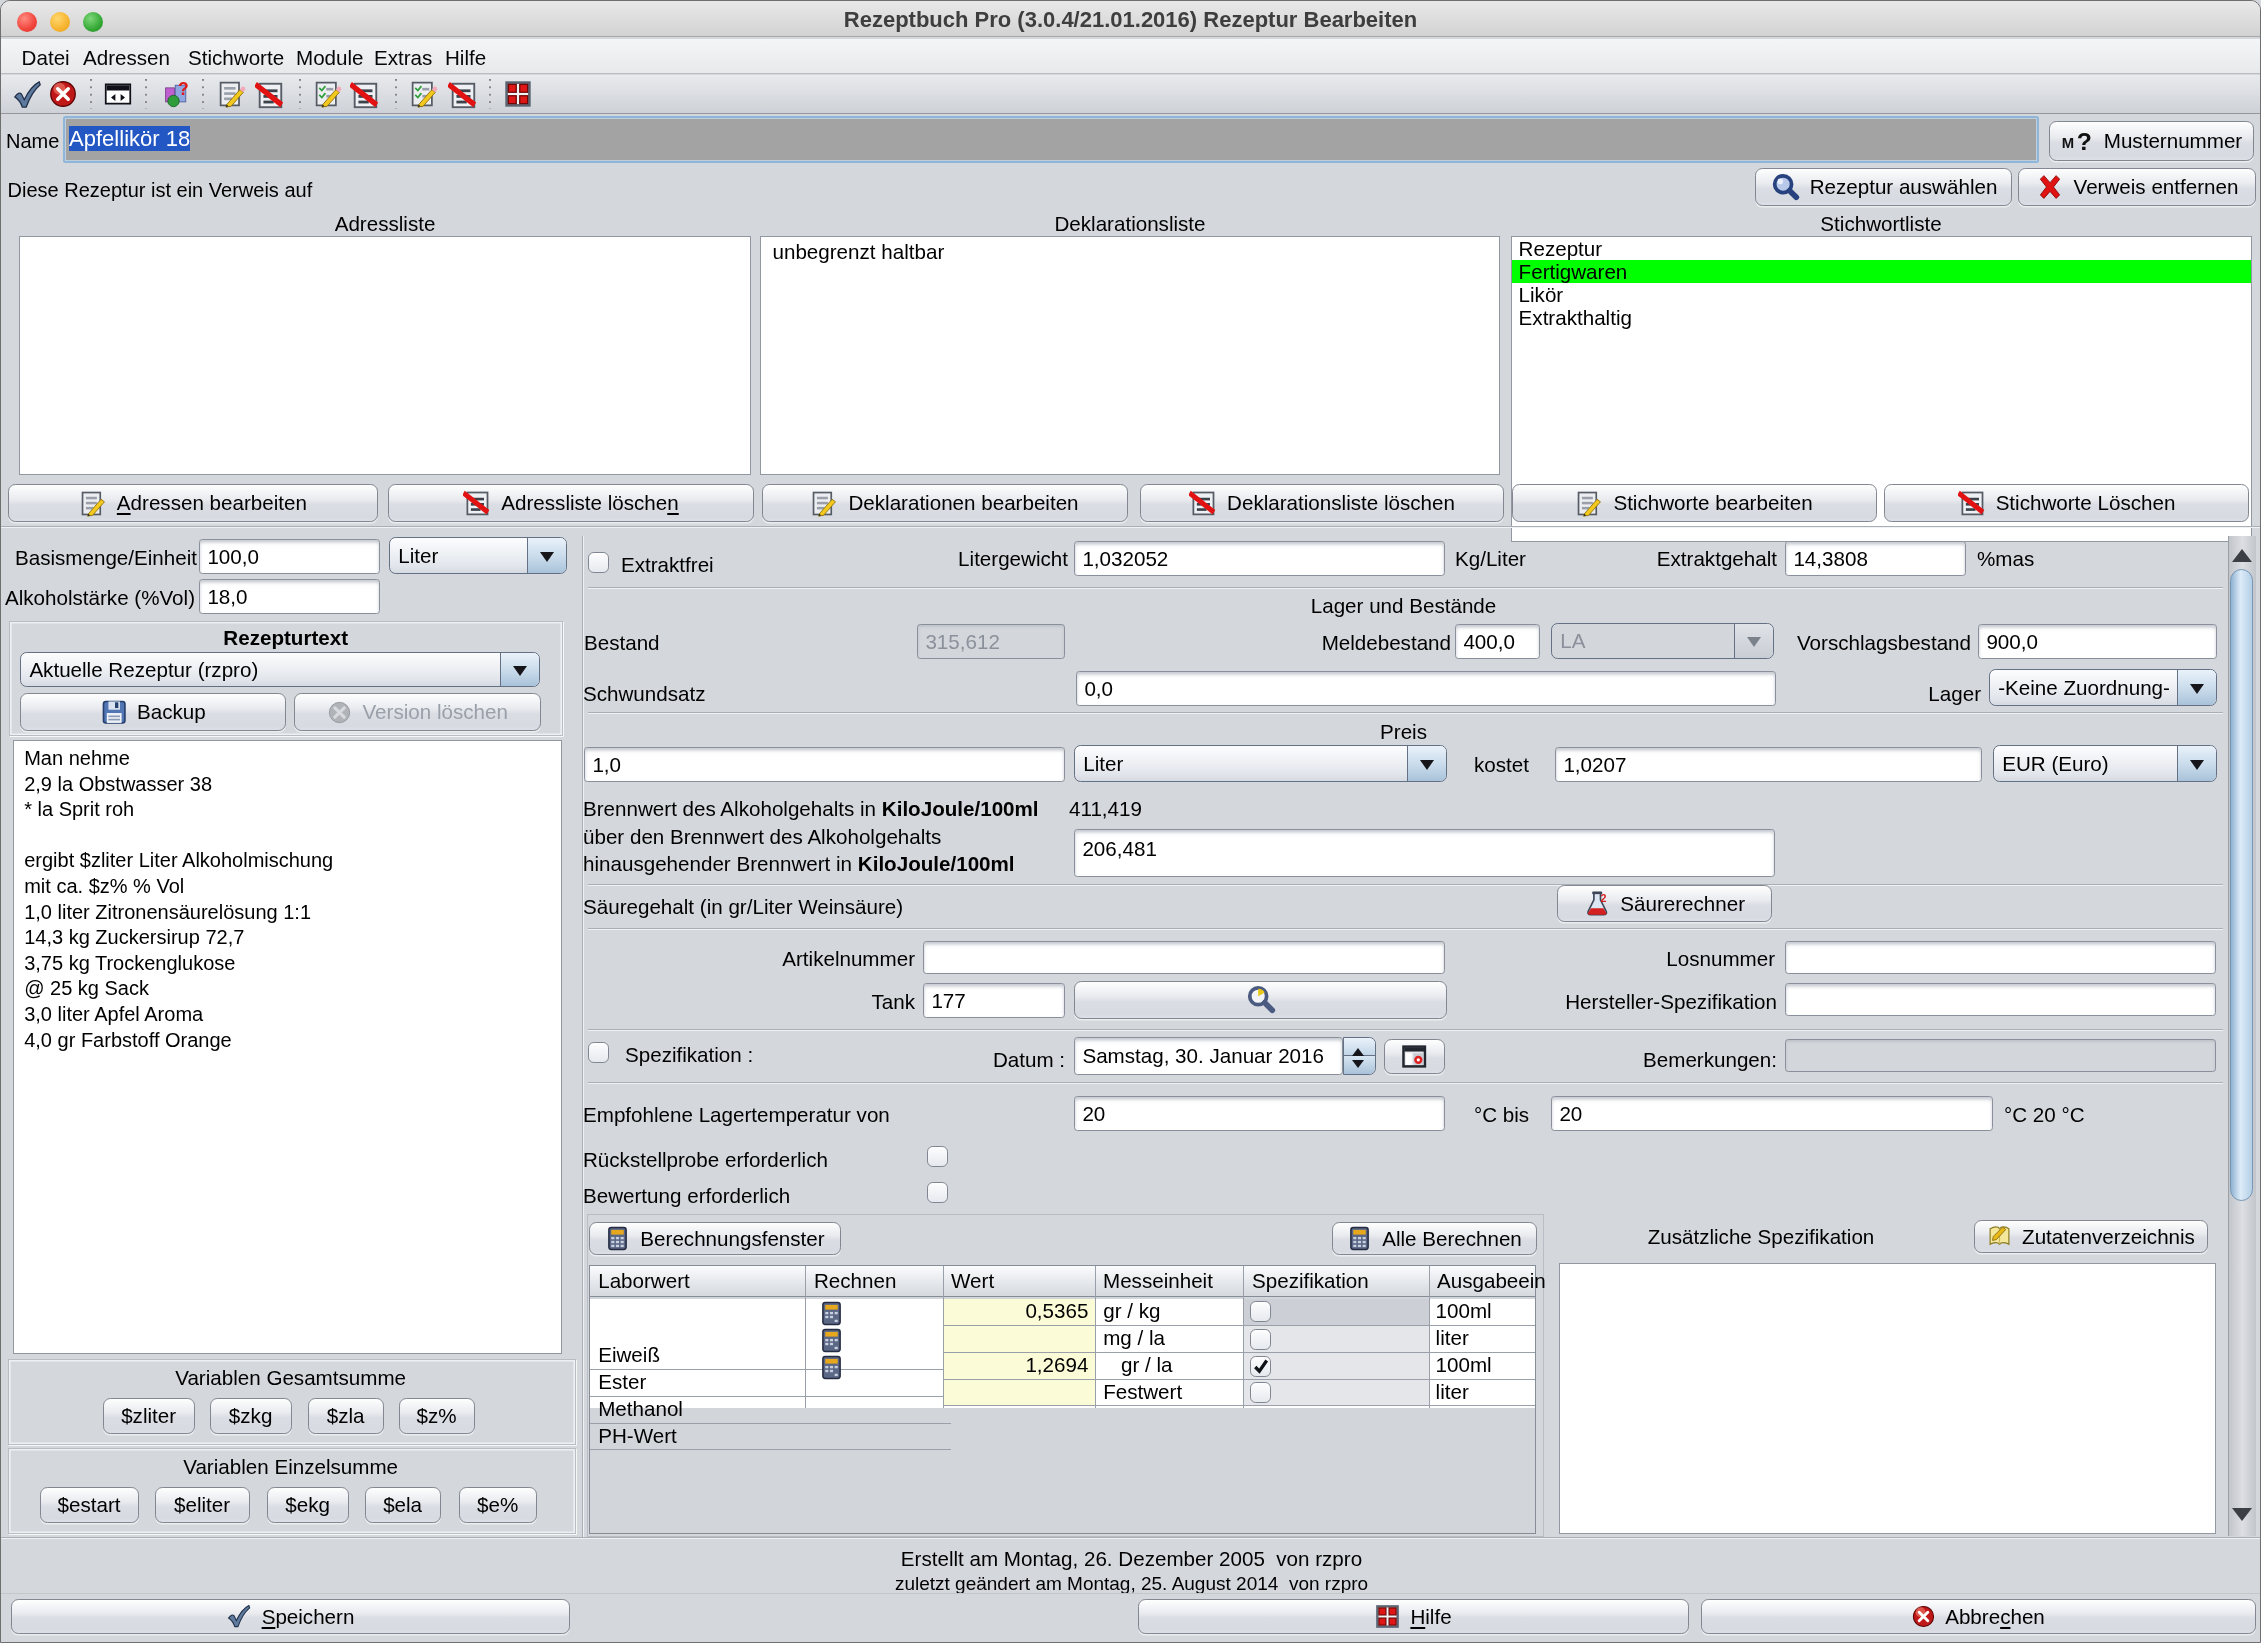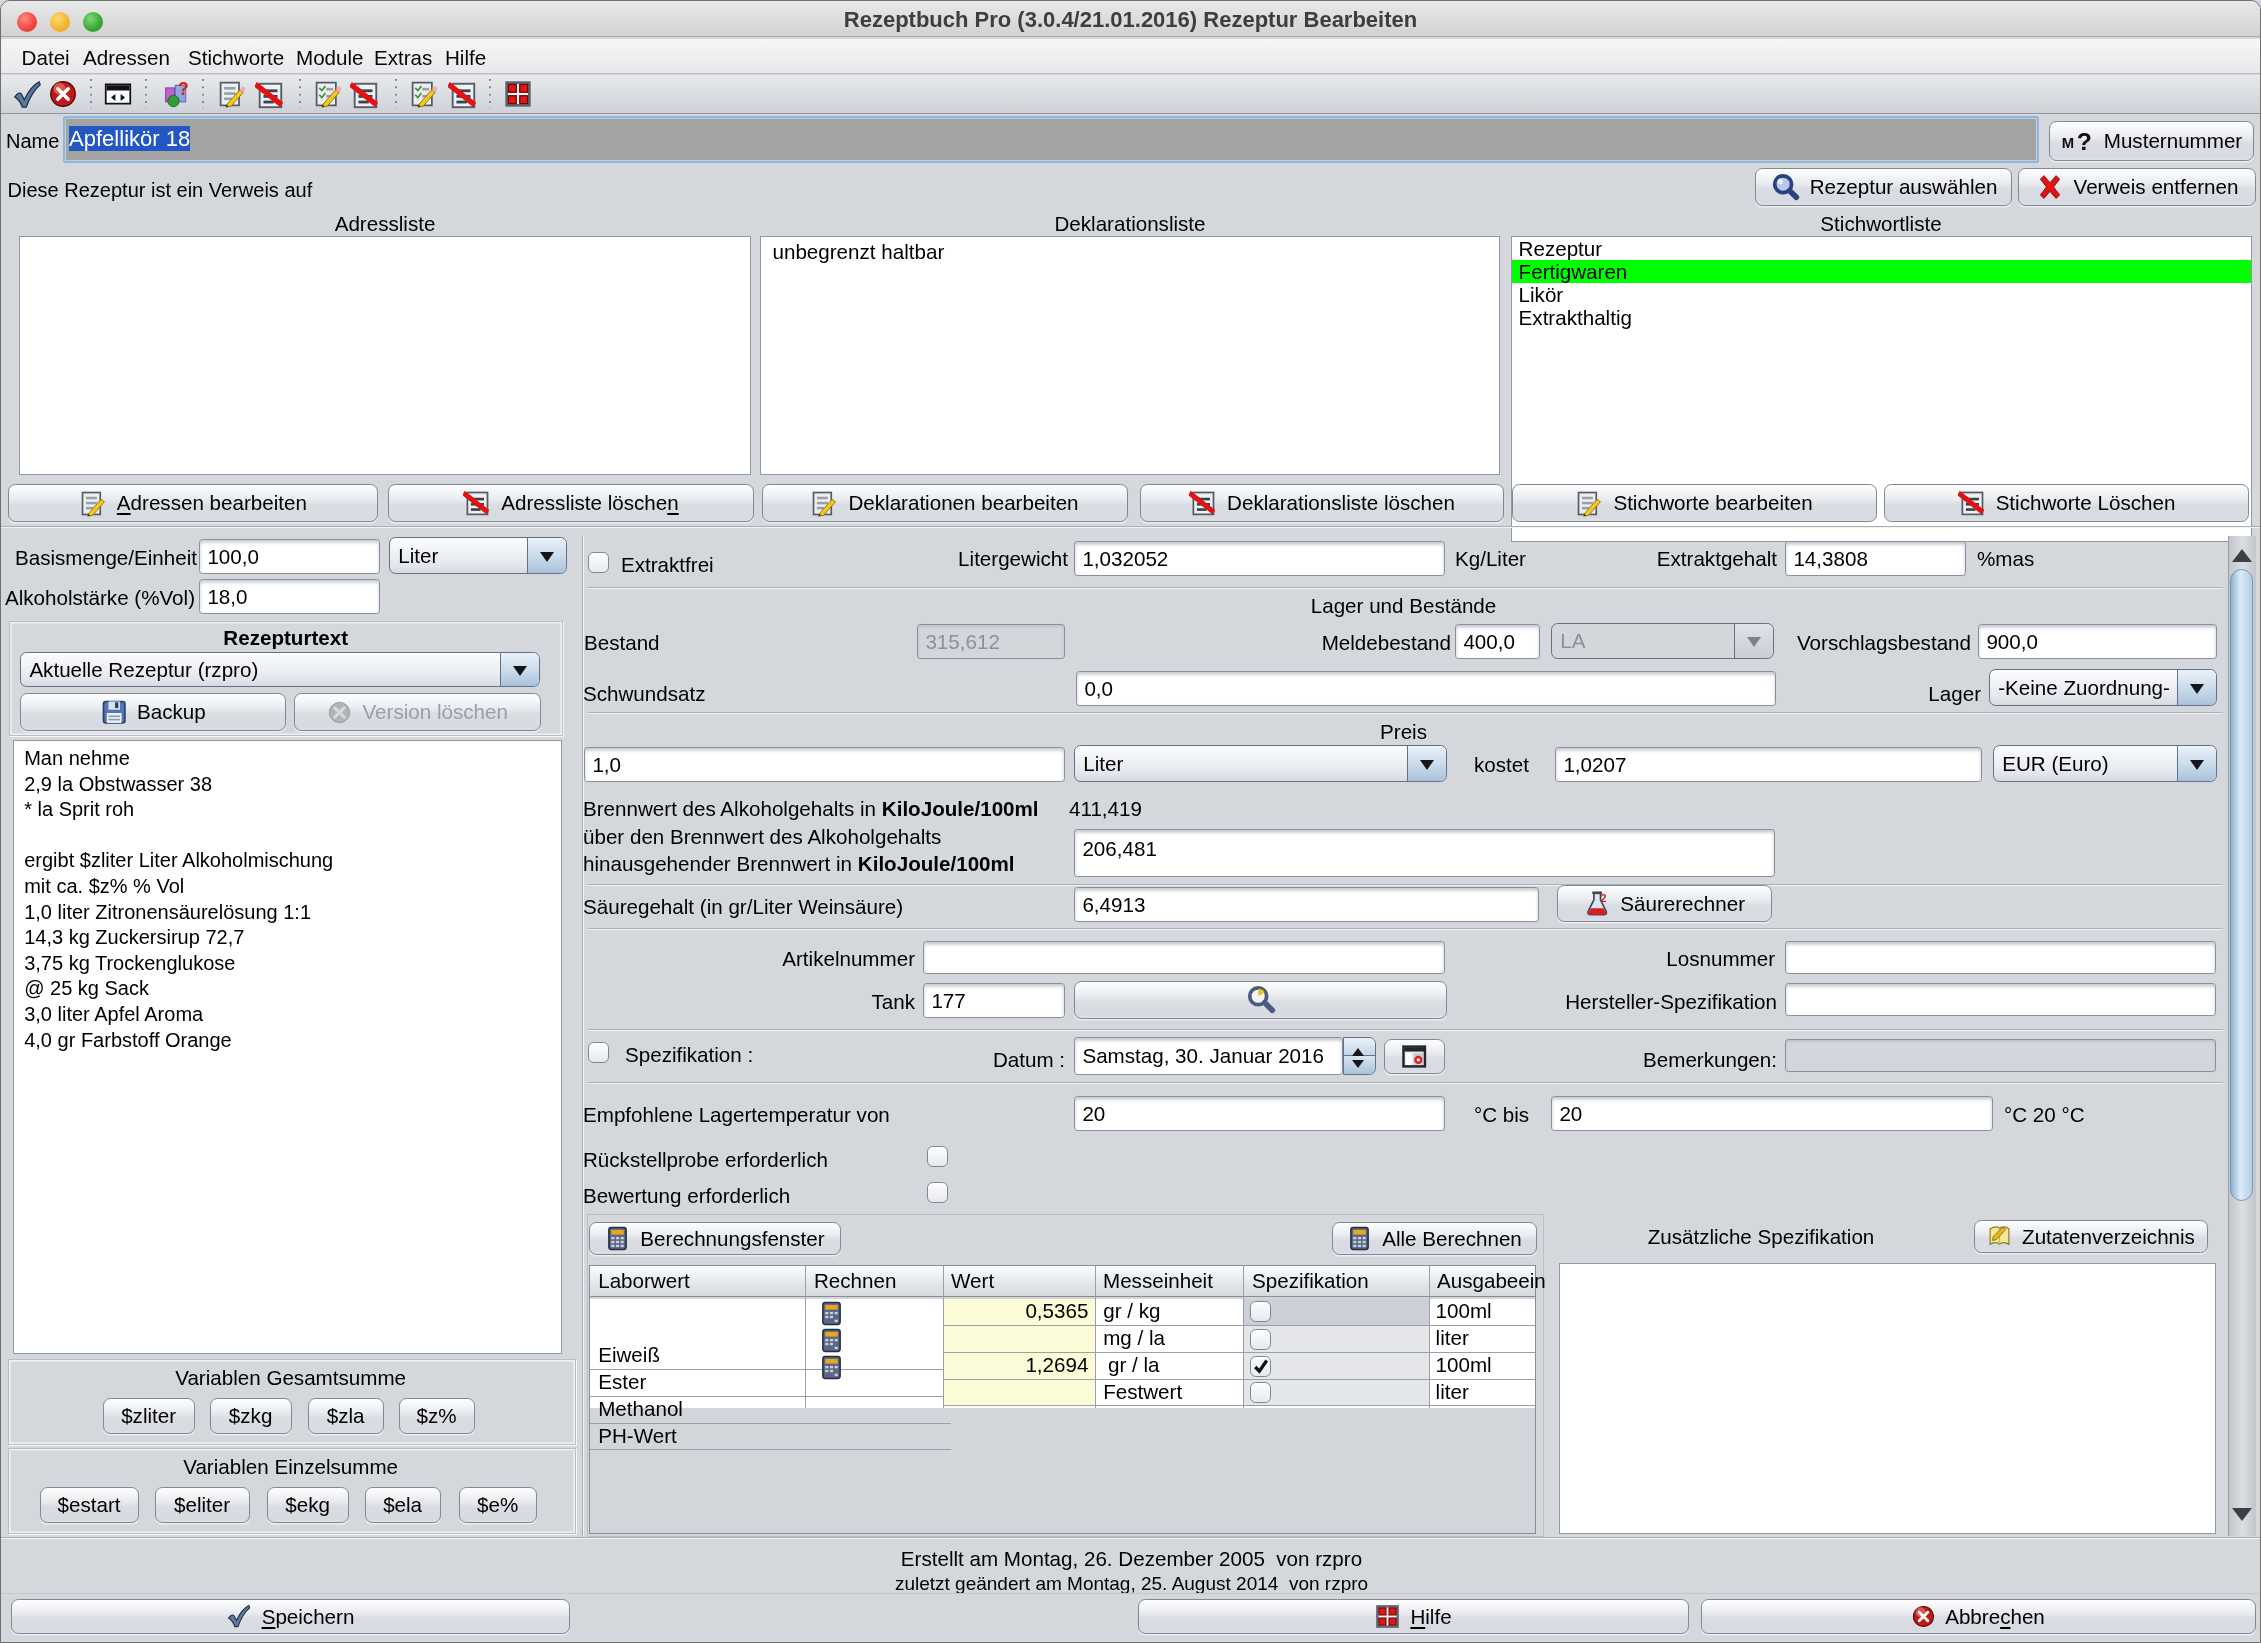--- a/index.html
+++ b/index.html
@@ -357,21 +357,20 @@
       <span class="ca"></span>
     </div>
 
 <div class="lbl" style="left:582px;top:795px;">Brennwert des Alkoholgehalts in <b>KiloJoule/100ml</b></div>
 <div class="lbl" style="left:1068px;top:795px;">411,419</div>
 <div class="lbl" style="left:582px;top:823px;">über den Brennwert des Alkoholgehalts</div>
 <div class="lbl" style="left:582px;top:850px;">hinausgehender Brennwert in <b>KiloJoule/100ml</b></div>
 <div class="tf" style="left:1073px;top:828px;width:701px;height:48px;align-items:flex-start;padding-top:6.6px;">206,481</div>
 <div class="grv" style="left:587px;top:883px;width:1635px;"></div>
 <div class="lbl" style="left:582px;top:893px;">Säuregehalt (in gr/Liter Weinsäure)</div>
-<div class="tf" style="left:1073px;top:886px;width:465px;height:35px;">6,4913</div>
 <div class="btn" style="left:1556px;top:884px;width:215px;height:37px;">
 <svg width="26.4" height="26.4" viewBox="0 0 32 32" style="font-size:25px">
         <path d="M12 3 L12 12 L5 26 C4 29 6 30 8 30 L24 30 C26 30 28 29 27 26 L20 12 L20 3 Z" fill="#dce6f2" stroke="#3c4656" stroke-width="2"></path>
         <path d="M8.5 22 L23.5 22 L27 27.5 C27.5 29.3 26 30 24 30 L8 30 C6 30 4.7 29.2 5 27.5 Z" fill="#d42020"></path>
         <rect x="10" y="2" width="12" height="3" fill="#3c4656"></rect>
         <text x="20" y="14" font-size="13" font-weight="bold" fill="#d42020" font-family="Liberation Sans">2</text>
       </svg>
 <span>Säurerechner</span>
     </div>
 <div class="grv" style="left:587px;top:927px;width:1635px;"></div>
@@ -484,21 +483,21 @@
       </div>
 <div class="abs" style="left:353px;top:33px;width:152px;">
 <div class="tfy" style="height:27px;text-align:right;padding-right:6.6px;border-bottom:0.8px solid #9aa0aa;">0,5365</div>
 <div class="tfy" style="height:27px;border-bottom:0.8px solid #9aa0aa;"></div>
 <div class="tfy" style="height:27px;text-align:right;padding-right:6.6px;border-bottom:0.8px solid #9aa0aa;">1,2694</div>
 <div class="tfy" style="height:26.4px;border-bottom:0.8px solid #9aa0aa;"></div>
       </div>
 <div class="abs" style="left:505px;top:33px;width:148px;">
 <div style="height:27px;padding-left:8.2px;border-bottom:0.8px solid #9aa0aa;">gr / kg</div>
 <div style="height:27px;padding-left:8.2px;border-bottom:0.8px solid #9aa0aa;">mg / la</div>
-<div style="height:27px;padding-left:13px;border-bottom:0.8px solid #9aa0aa;">gr / la</div>
+<div style="height:27px;padding-left:26px;border-bottom:0.8px solid #9aa0aa;">gr / la</div>
 <div style="height:26.4px;padding-left:8.2px;border-bottom:0.8px solid #9aa0aa;">Festwert</div>
       </div>
 <div class="abs" style="left:653px;top:33px;width:186px;">
 <div style="height:27px;background:#ccd0d6;border-bottom:0.8px solid #9aa0aa;"></div>
 <div style="height:27px;background:#e4e6ea;border-bottom:0.8px solid #9aa0aa;"></div>
 <div style="height:27px;background:#e4e6ea;border-bottom:0.8px solid #9aa0aa;"></div>
 <div style="height:26.4px;background:#e4e6ea;border-bottom:0.8px solid #9aa0aa;"></div>
       </div>
 <div class="abs" style="left:839px;top:33px;width:106px;">
 <div style="height:27px;padding-left:6.6px;border-bottom:0.8px solid #9aa0aa;">100ml</div>

